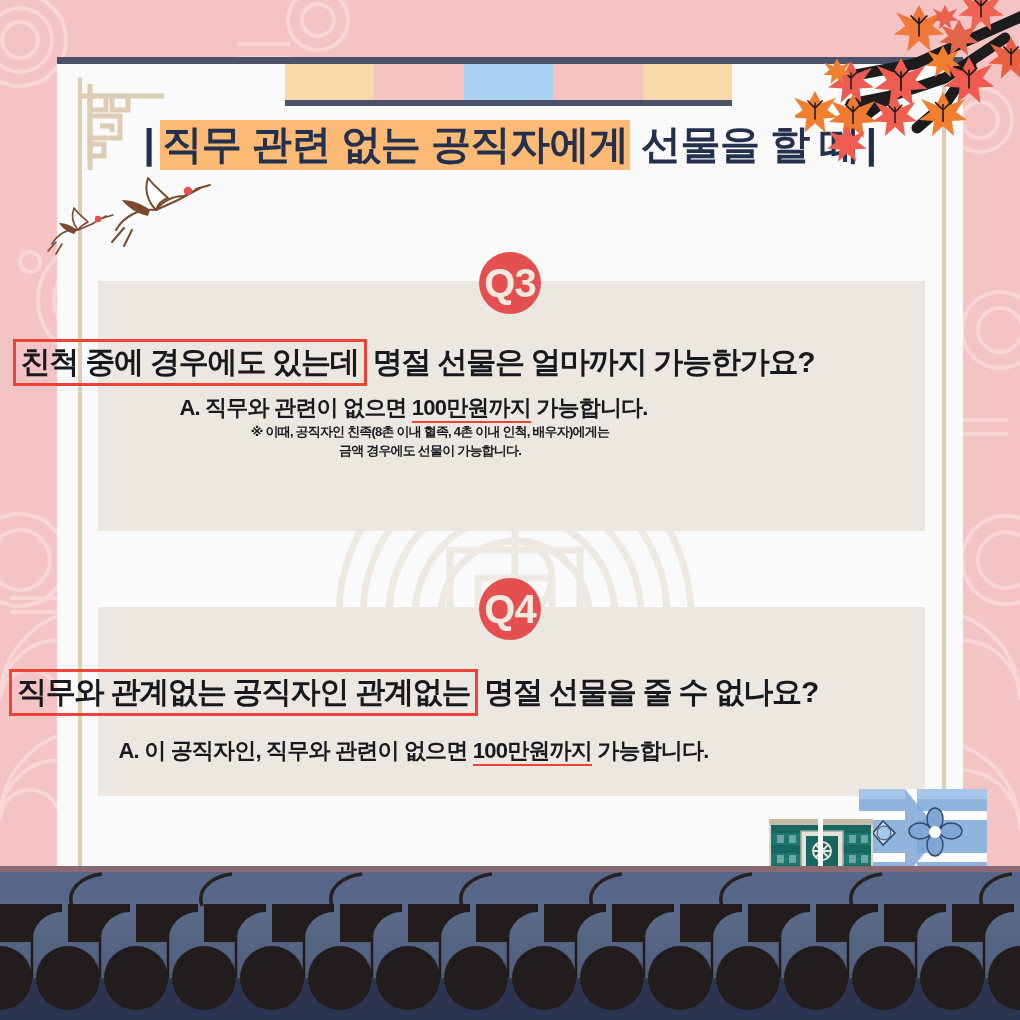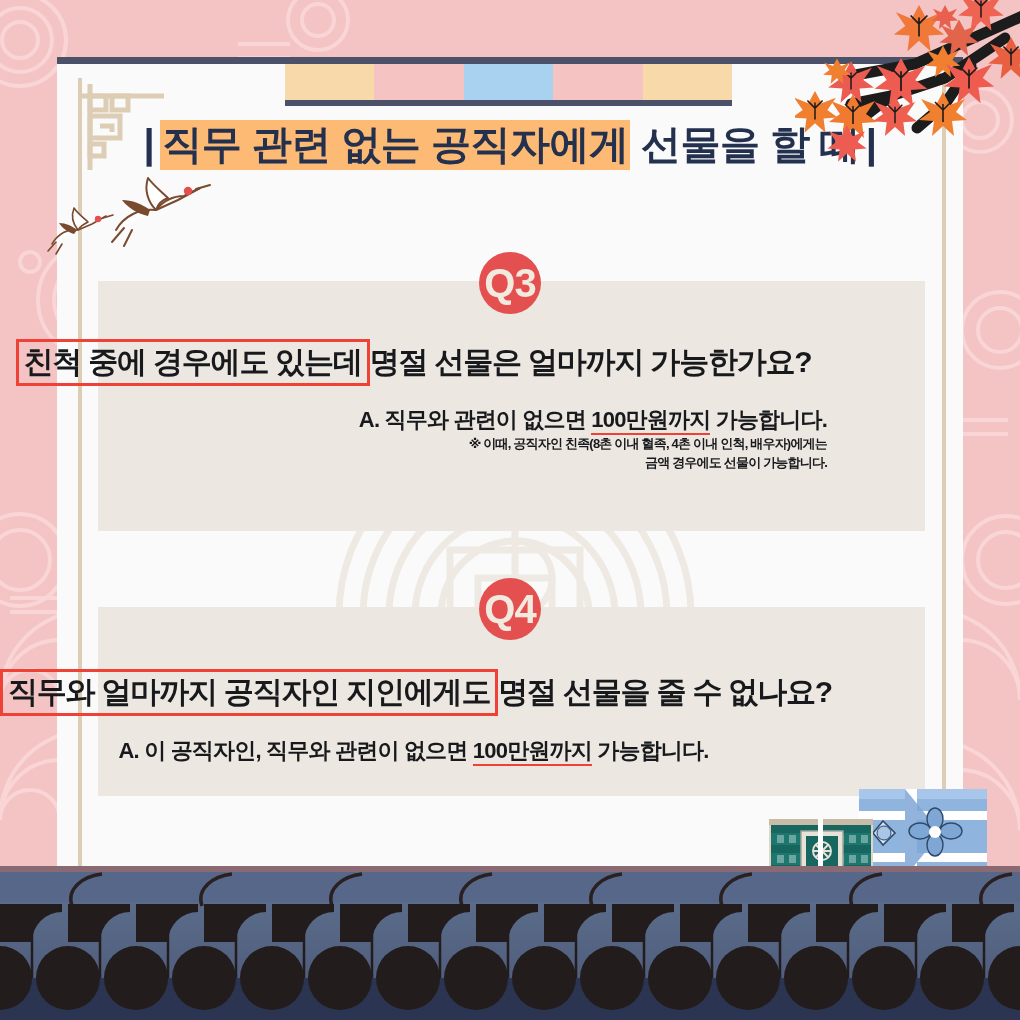--- a/index.html
+++ b/index.html
@@ -136,29 +136,29 @@
     color: #17191C;
     letter-spacing: -1.2px;
   }
   #qtext3 { top: 342px; }
   #qtext4 { top: 672px; }
   .qbox {
     border: 3px solid #EF4136;
     padding: 3px 5px 5px 5px;
     background: transparent;
   }
-  .qrest { padding-left: 0; }
+  .qrest { padding-left: 6px; }
 
   .ablock {
     position: absolute;
     left: 0; width: 827px;
     text-align: center;
     color: #17191C;
   }
-  #ablock3 { top: 404px; text-align: right; }
+  #ablock3 { top: 392px; }
   #ablock4 { top: 735px; }
 
   .aline {
     font-size: 22px;
     font-weight: bold;
     white-space: nowrap;
     letter-spacing: -0.8px;
     line-height: 1.42;
   }
   .aline.note { font-size: 13px; margin-left: 33px; }
@@ -358,21 +358,21 @@
       <span>※ 이때, 공직자인 친족(8촌 이내 혈족, 4촌 이내 인척, 배우자)에게는</span>
     </div>
     <div class="aline note">
       <span>금액 경우에도 선물이 가능합니다.</span>
     </div>
   </div>
 
   <div class="qblock" id="qblock4"></div>
   <div class="qbadge" id="qbadge4">Q4</div>
   <div class="qtext" id="qtext4">
-    <span class="qbox">직무와 얼마까지 공직자인 지인에게도</span><span class="qrest">명절 선물을 줄 수 없나요?</span>
+    <span class="qbox">직무와 관계없는 공직자인 관계없는</span><span class="qrest">명절 선물을 줄 수 없나요?</span>
   </div>
   <div class="ablock" id="ablock4">
     <div class="aline">
       <span>A. 이 공직자인, 직무와 관련이 없으면 </span><span class="uline">100만원까지</span><span> 가능합니다.</span>
     </div>
   </div>
 
   <svg id="gifts" viewBox="0 0 235 100" xmlns="http://www.w3.org/2000/svg">
 
     <g>

